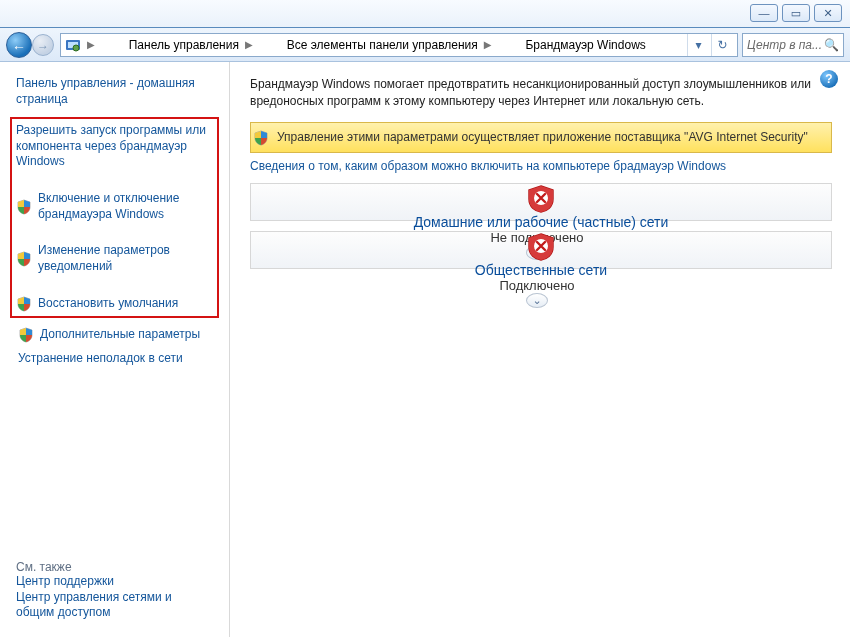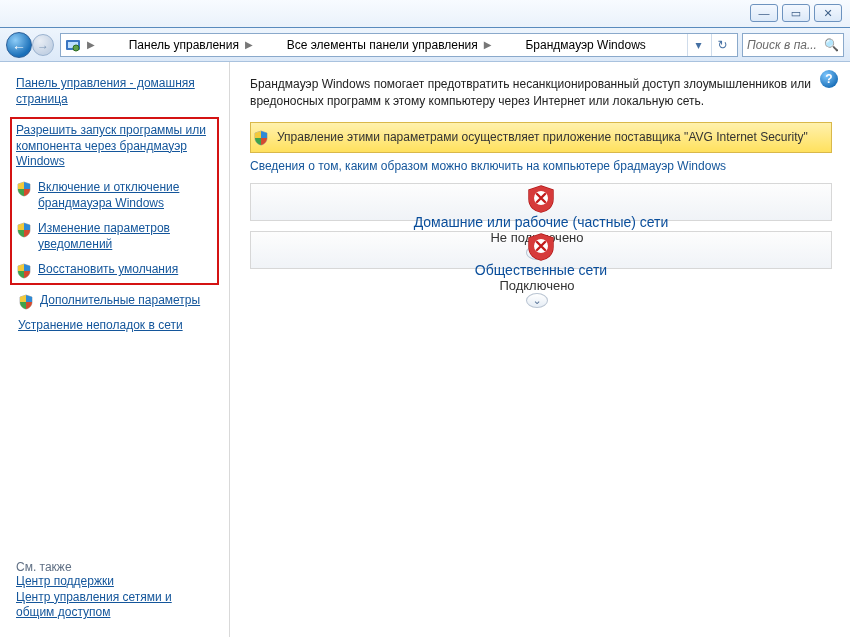--- a/index.html
+++ b/index.html
@@ -116,28 +116,27 @@
     display:flex;flex-direction:column;
   }
   .sidebar-home {
     color: #14569b;
     margin: 0 0 10px 6px;
     line-height: 1.35;
   }
   .highlight-box {
     border: 2px solid #d41313;
     padding: 4px 4px;
-    display:flex;flex-direction:column;gap:10px;
+    display:flex;flex-direction:column;gap:21px;
   }
   .side-link {
-    display:flex; align-items:flex-start; gap:6px;
+    display:flex; align-items:center; gap:6px;
     color:#14569b;
     line-height:1.3;
     cursor: pointer;
-    text-decoration: underline;
   }
   .side-link.plain { margin: 8px 0 0 8px; }
   .shield-mini {
     width:16px;height:16px;flex:0 0 16px;
     margin-top:1px;
   }
   .sidebar-bottom {
     margin-top:auto;
     padding: 8px 6px 6px 6px;
     display:flex;flex-direction:column;gap:0;
@@ -259,21 +258,21 @@
     <div class="addr-right">
       <div class="addr-btn">
           <span>▾</span>
         </div>
       <div class="addr-btn">
           <span>↻</span>
         </div>
     </div>
   </div>
   <div class="searchbox">
-    <span>Поиск в па...</span>
+    <span>Центр в па...</span>
     <span class="mag">🔍</span>
   </div>
 </div>
 
 <div class="content">
 
   <div class="sidebar">
     <div class="sidebar-home side-link">
       <span>Панель управления - домашняя страница</span>
     </div>

